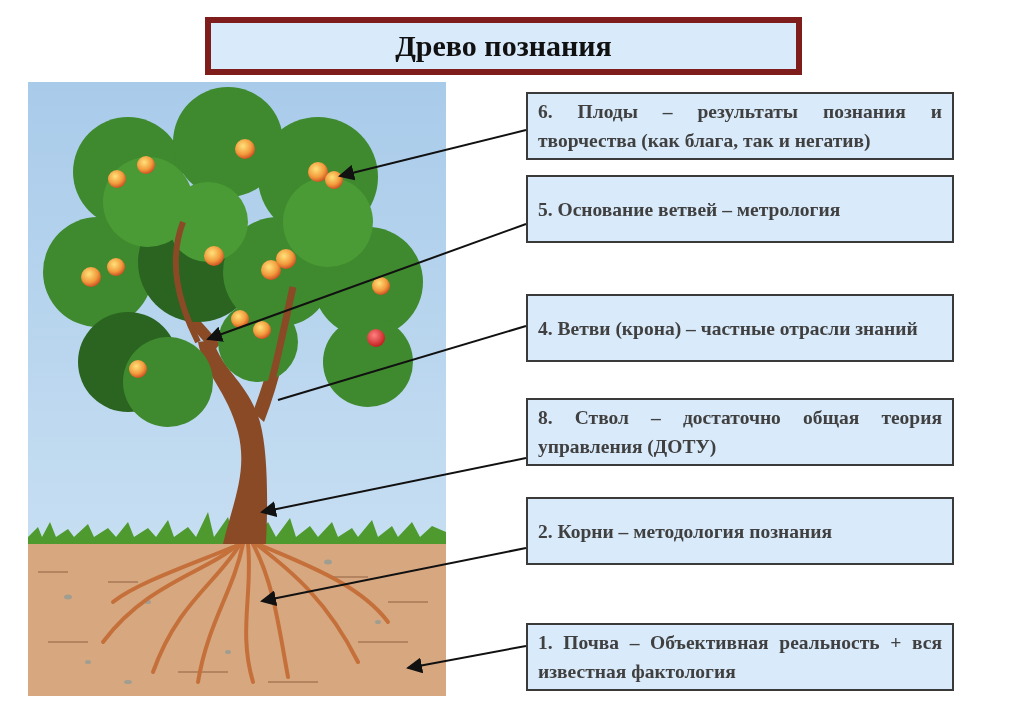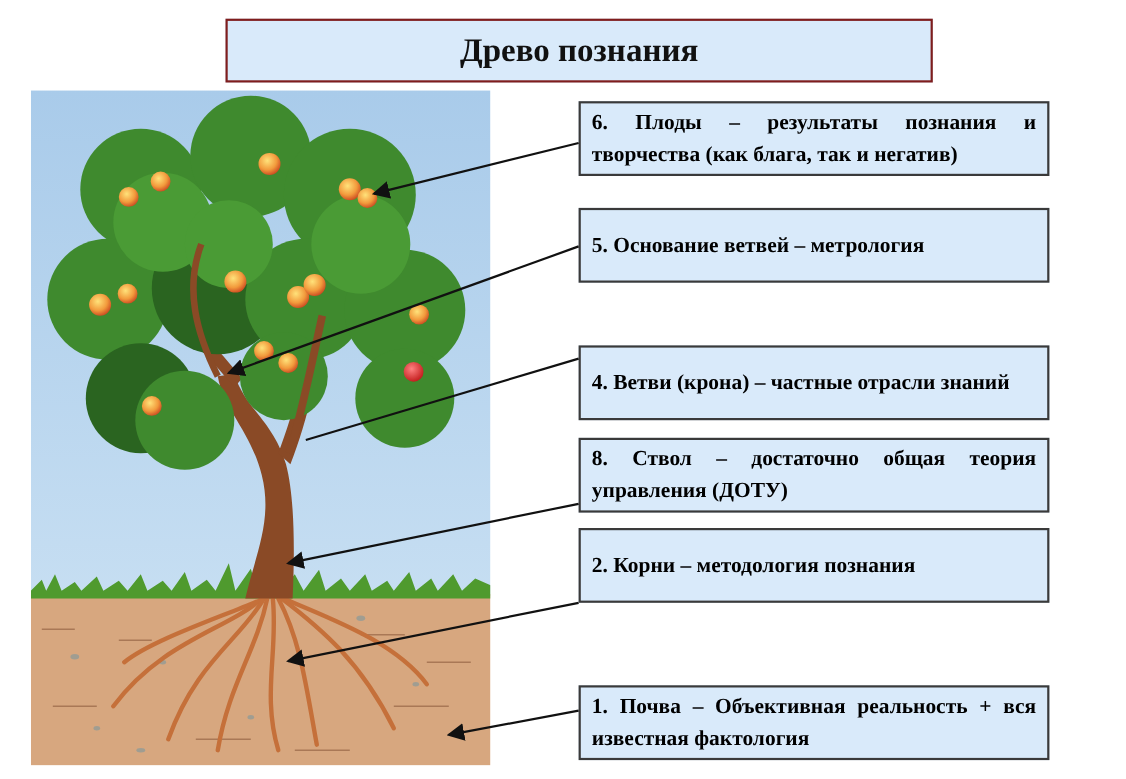--- a/index.html
+++ b/index.html
@@ -1,26 +1,26 @@
 <!DOCTYPE html>
 <html><head>
 <meta charset="utf-8">
 <style>
   html, body { margin:0; padding:0; }
   body { width:1024px; height:708px; background:#ffffff; position:relative; overflow:hidden;
          font-family:"Liberation Serif", "DejaVu Serif", serif; }
-  .title-box { position:absolute; left:205px; top:17px; width:643px; height:58px;
-               background:#d9eafa; border:2px solid #7f1d1d; box-sizing:border-box;
+  .title-box { position:absolute; left:205px; top:17px; width:597px; height:58px;
+               background:#d9eafa; border:6px solid #7f1d1d; box-sizing:border-box;
                display:flex; align-items:center; justify-content:center; }
   .title-box span { font-size:30px; font-weight:bold; color:#111; }
   .photo { position:absolute; left:28px; top:82px; width:418px; height:614px; overflow:hidden; }
   .label-box { position:absolute; left:526px; width:428px; height:68px; box-sizing:border-box;
                background:#d9eafa; border:2px solid #3a3a3a; padding:5px 10px;
                display:flex; align-items:center; }
-  .label-box span { font-size:19.5px; font-weight:bold; color:#000000; line-height:29px; text-align:justify;
+  .label-box span { font-size:19.5px; font-weight:bold; color:#404040; line-height:29px; text-align:justify;
                     text-align-last:left; width:100%; }
   svg.overlay { position:absolute; left:0; top:0; pointer-events:none; }
 </style>
 </head>
 <body>
 
 <div class="title-box">
   <span>Древо познания</span>
 </div>
 
@@ -117,30 +117,30 @@
       <circle cx="234" cy="248" r="9" fill="url(#apple)"></circle>
       <circle cx="348" cy="256" r="9" fill="url(#appleRed)"></circle>
       <circle cx="110" cy="287" r="9" fill="url(#apple)"></circle>
     </g>
   </svg>
 </div>
 
 <div class="label-box" style="top:92px;">
   <span>6. Плоды – результаты познания и творчества (как блага, так и негатив)</span>
 </div>
-<div class="label-box" style="top:189px;">
+<div class="label-box" style="top:175px;">
   <span>5. Основание ветвей – метрология</span>
 </div>
-<div class="label-box" style="top:294px;margin-top:20px;">
+<div class="label-box" style="top:294px;">
   <span>4. Ветви (крона) – частные отрасли знаний</span>
 </div>
 <div class="label-box" style="top:398px;">
   <span>8. Ствол – достаточно общая теория управления (ДОТУ)</span>
 </div>
-<div class="label-box" style="top:480px;">
+<div class="label-box" style="top:497px;">
   <span>2. Корни – методология познания</span>
 </div>
 <div class="label-box" style="top:603px;margin-top:20px;">
   <span>1. Почва – Объективная реальность + вся известная фактология</span>
 </div>
 
 <svg class="overlay" width="1024" height="708">
   <defs>
     <marker id="ah" markerWidth="8" markerHeight="8" refX="7" refY="4" orient="auto">
       <path d="M0 0 L8 4 L0 8 Z" fill="#111"></path>

